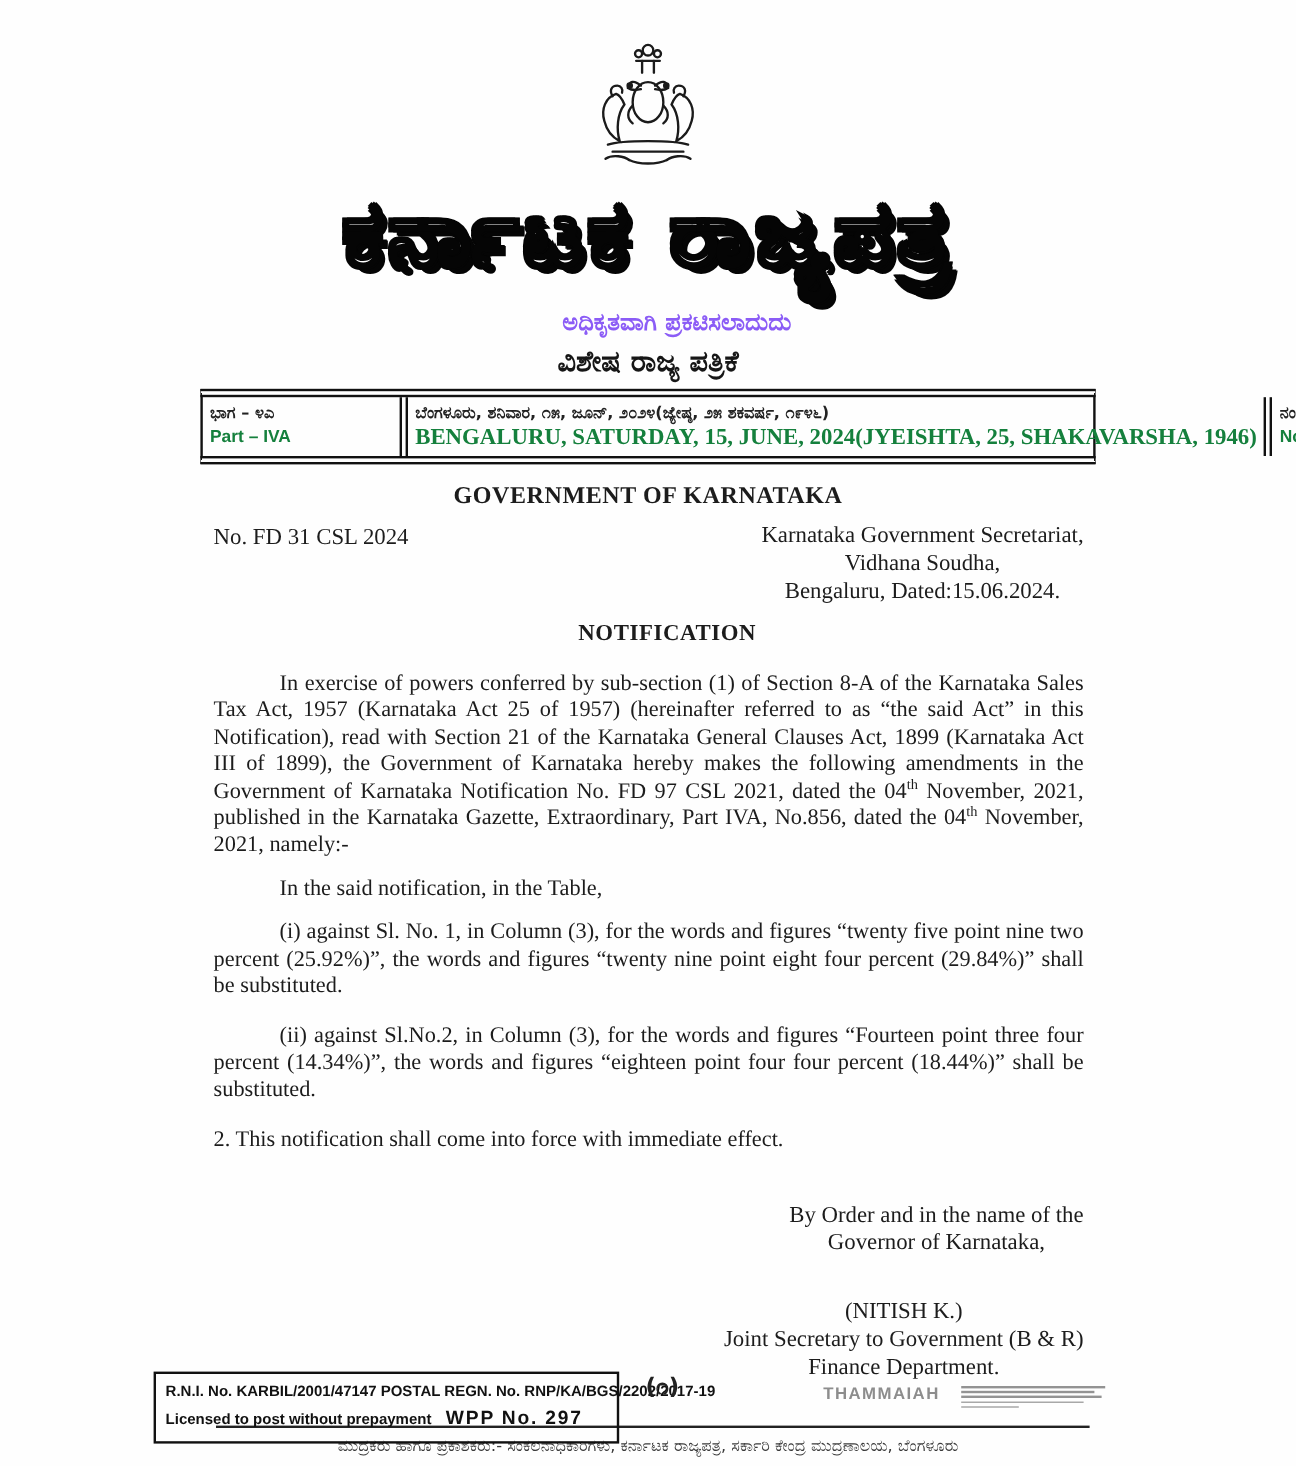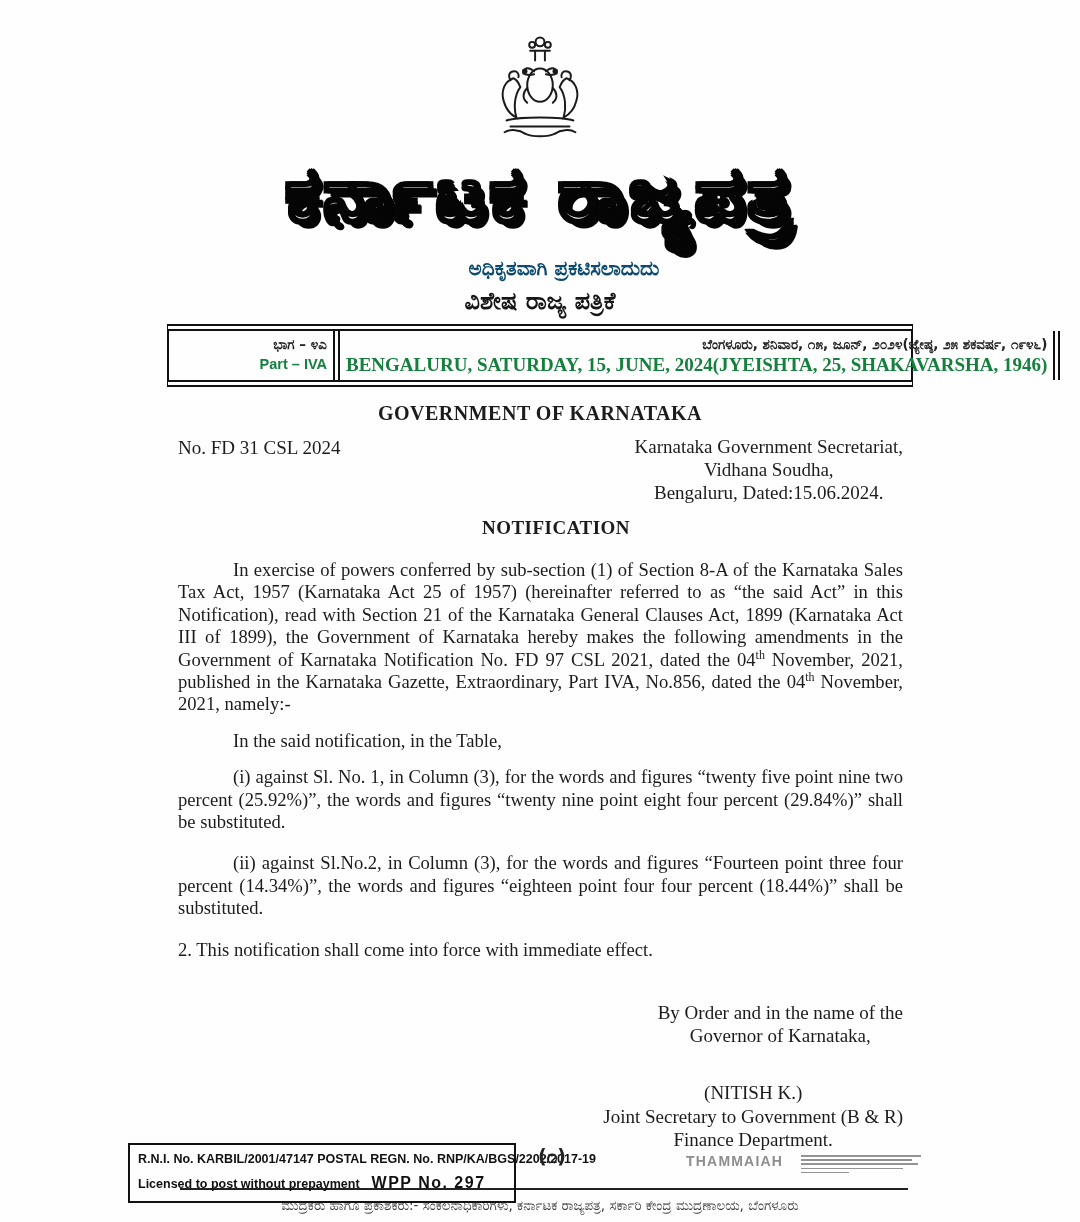--- a/index.html
+++ b/index.html
@@ -30,21 +30,21 @@
       2px 2px 0 #050505, -2px -2px 0 #050505,
       2px -2px 0 #050505, -2px 2px 0 #050505,
       5px 5px 0 #050505, 6px 6px 0 #050505;
     white-space: nowrap;
   }
   .masthead-sub1 {
     margin-top: 16px;
     font-family: "DejaVu Sans", sans-serif;
     font-weight: bold;
     font-size: 20px;
-    color: #0c4a6e;
+    color: #8b5cf6;
     padding-left: 48px;
   }
   .masthead-sub2 {
     margin-top: 7px;
     font-family: "DejaVu Sans", sans-serif;
     font-weight: bold;
     font-size: 24px;
     color: #161616;
   }
 
@@ -53,21 +53,21 @@
     box-sizing: border-box;
     width: 746px;
     margin: 9px 0 0 167px;
     border-top: 7px double #111;
     border-bottom: 7px double #111;
     border-left: 2px solid #111;
     border-right: 2px solid #111;
     display: flex;
     align-items: stretch;
   }
-  .info-cell { padding: 4px 6px 5px 6px; text-align: right; }
+  .info-cell { padding: 4px 6px 5px 6px; text-align: left; }
   .info-cell + .info-cell { border-left: 7px double #111; }
   .cell-part { width: 152px; flex: none; }
   .cell-date { flex: 1; }
   .cell-no   { width: 112px; flex: none; }
   .kn-small {
     font-family: "DejaVu Sans", sans-serif;
     font-weight: bold;
     font-size: 13.5px;
     line-height: 19px;
     color: #222;

